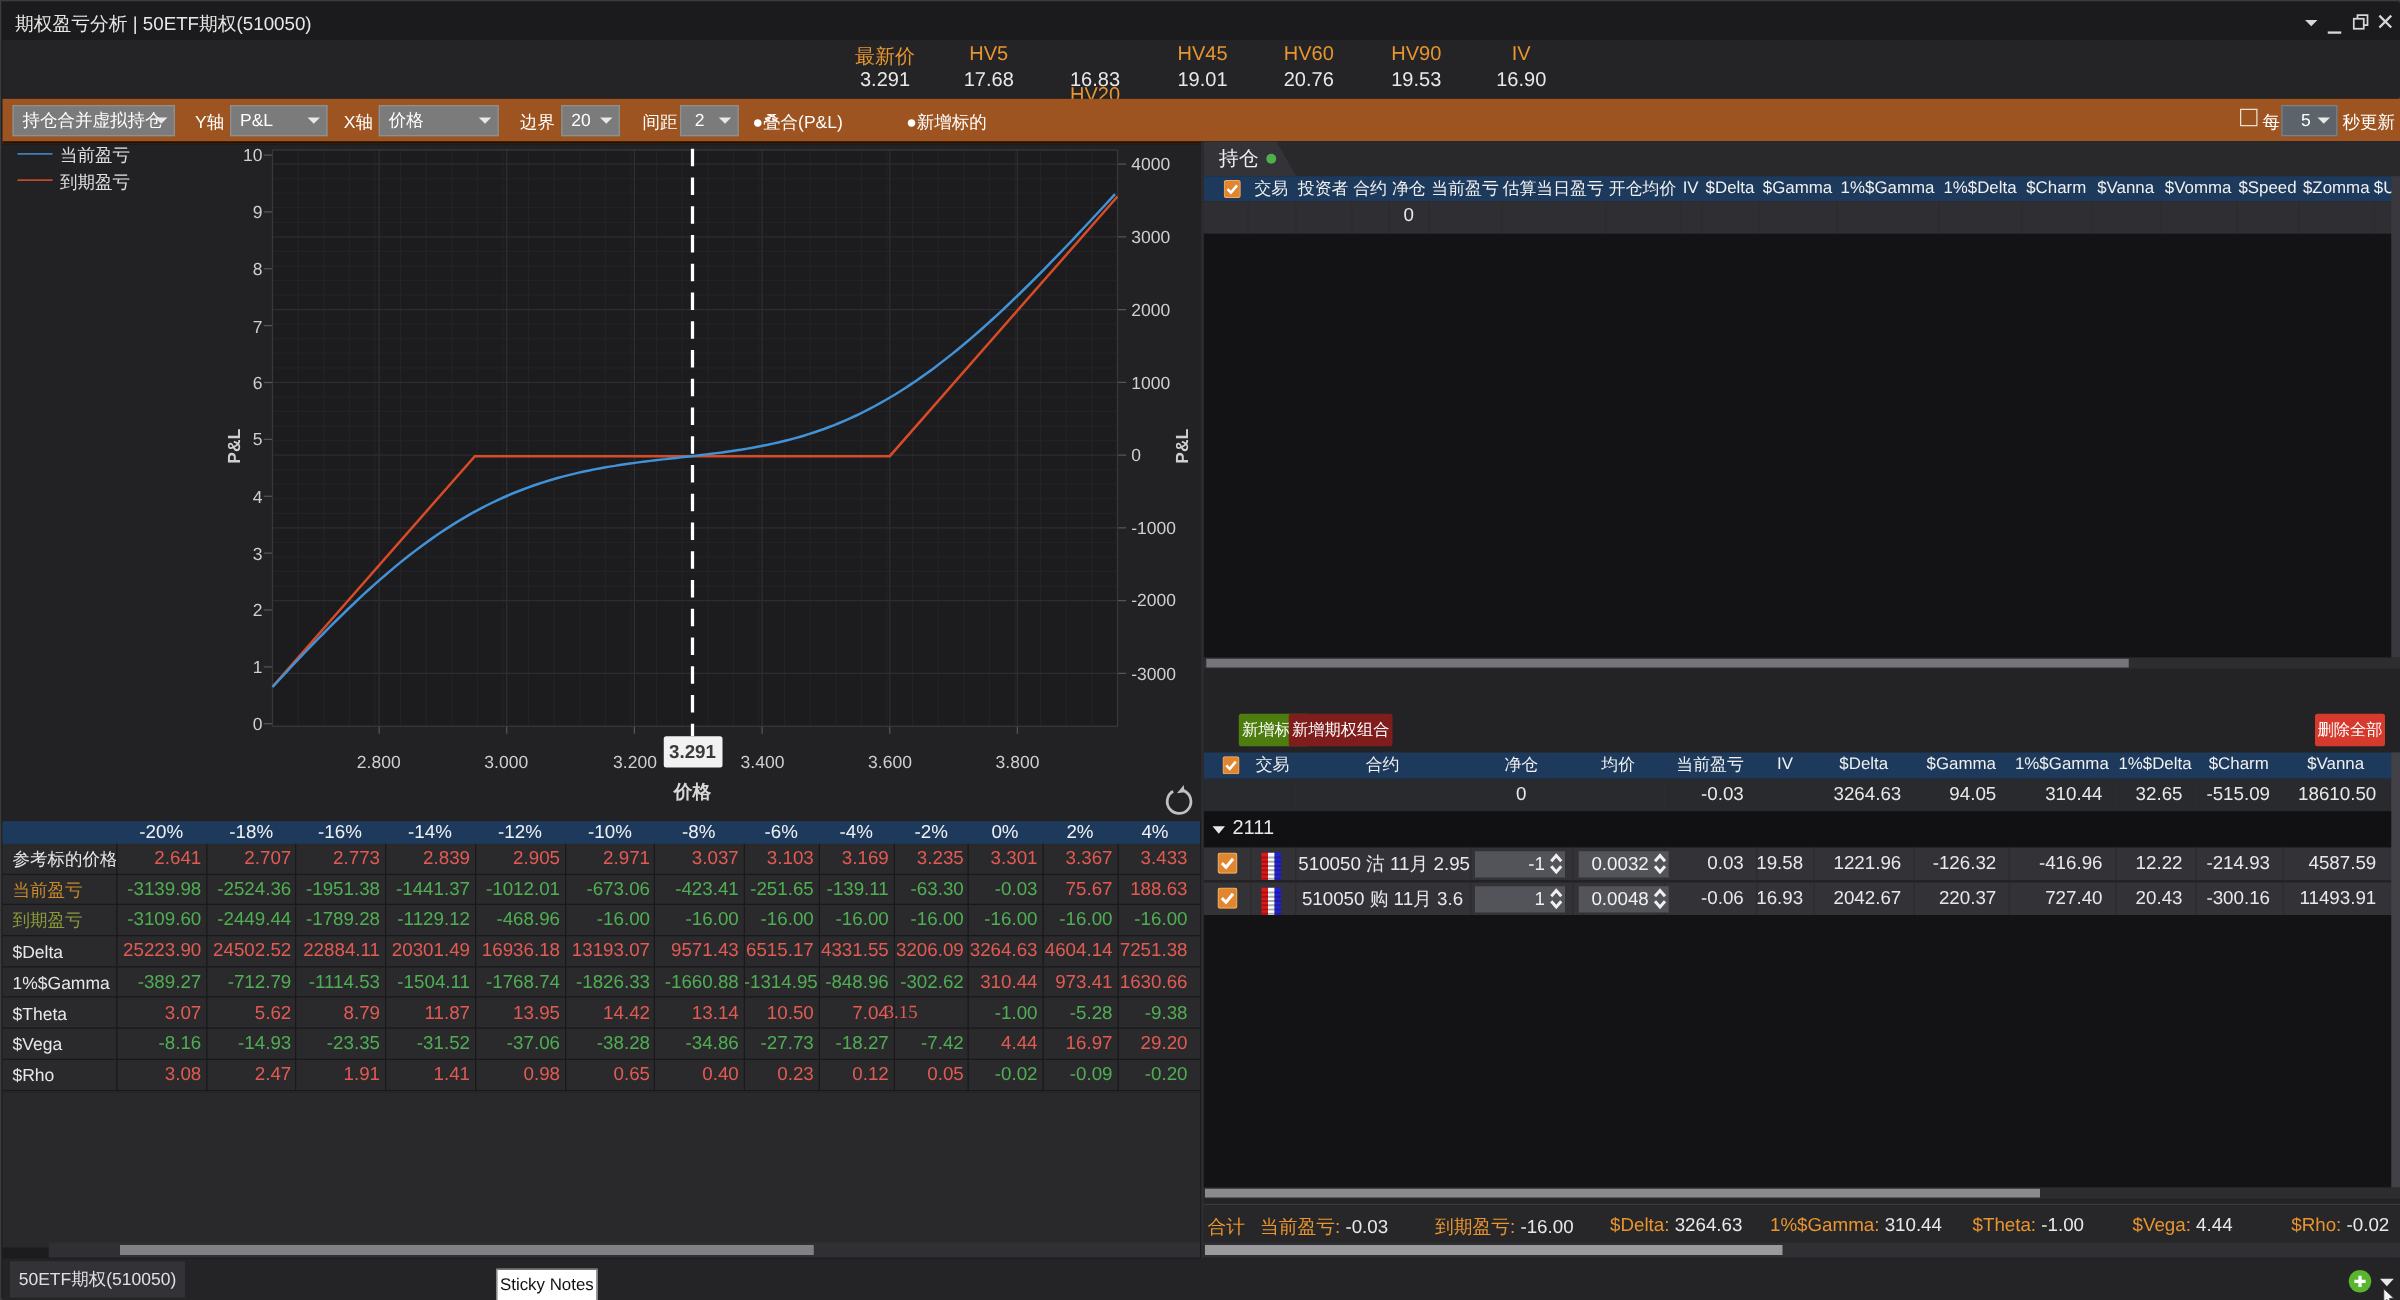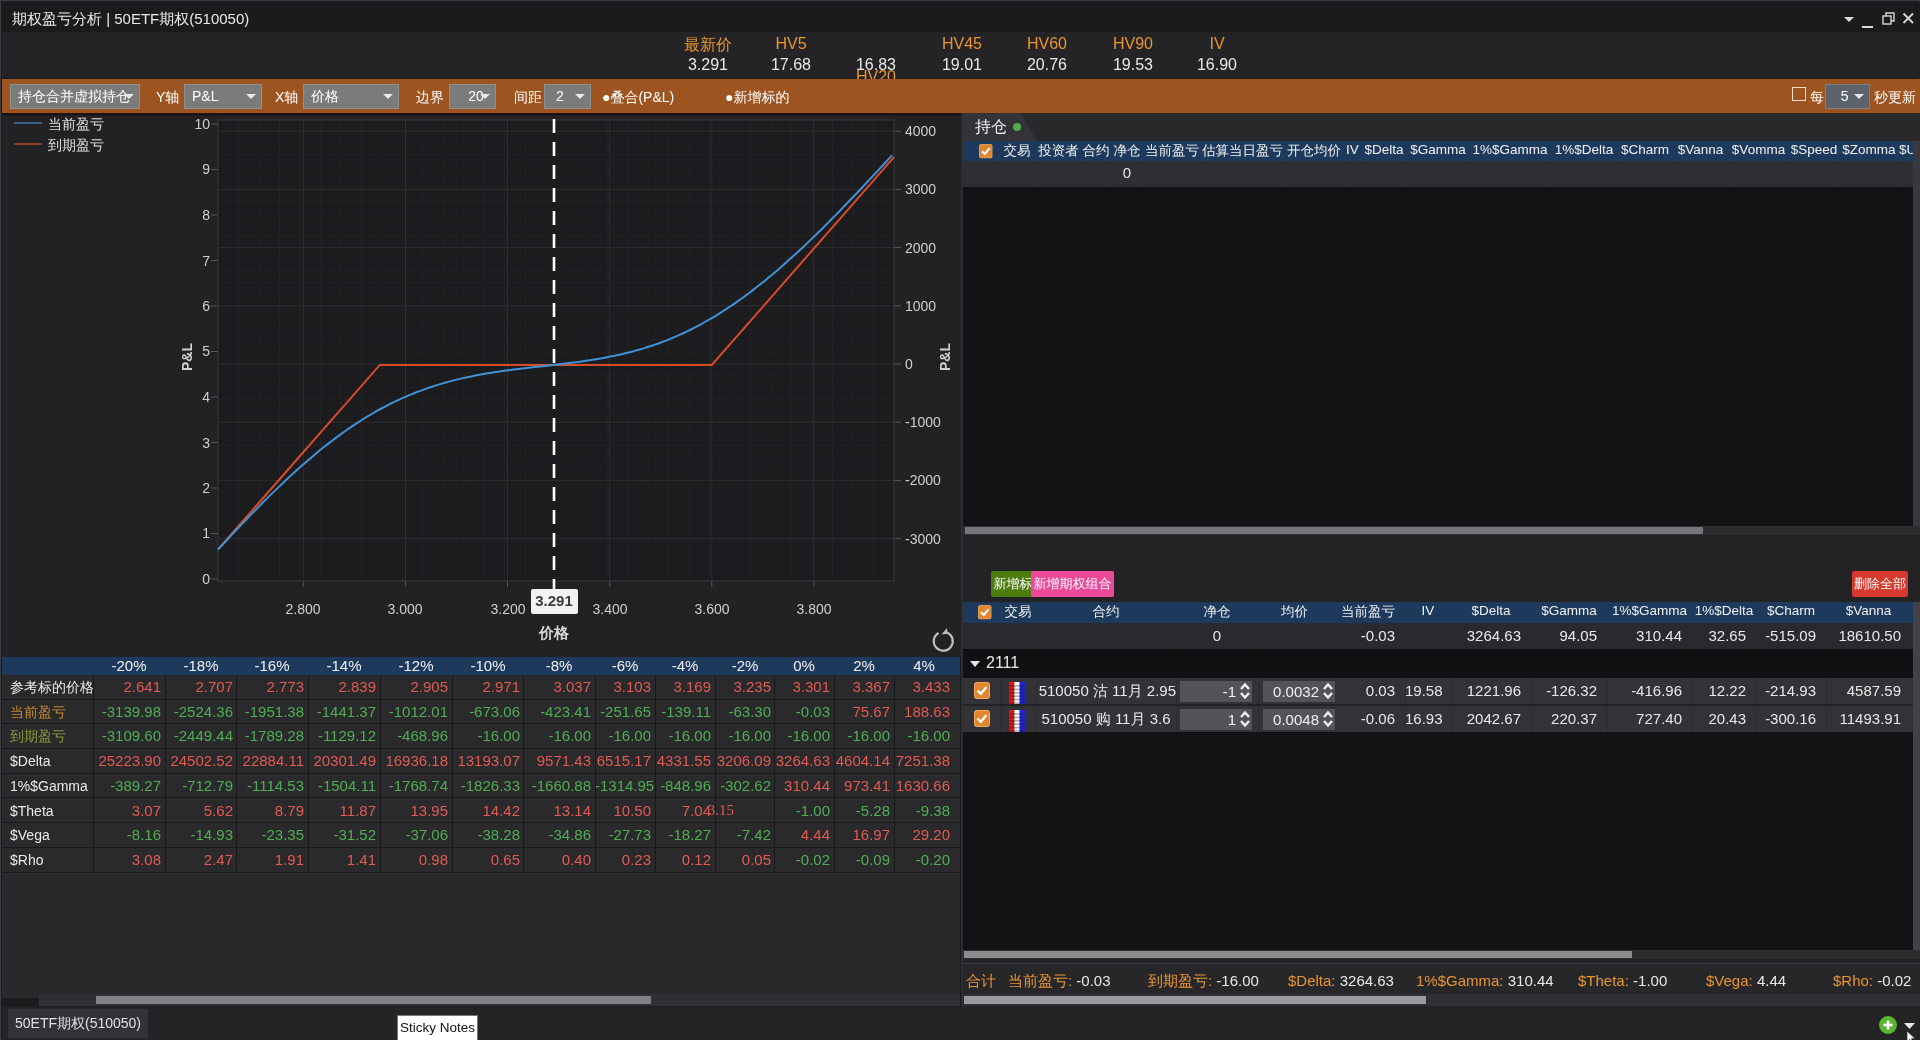--- a/index.html
+++ b/index.html
@@ -69,21 +69,21 @@
       <span class="slab" style="left:1170px;">IV</span>
       <span class="sval" style="left:1170px;">16.90</span>
     </div>
 <div id="toolbar">
       <span class="tsel" style="left:8px;width:130px;">持仓合并虚拟持仓<span class="ar"></span></span>
       <span class="tlab" style="left:154px;">Y轴</span>
       <span class="tsel" style="left:182px;width:78px;">P&amp;L<span class="ar"></span></span>
       <span class="tlab" style="left:273px;">X轴</span>
       <span class="tsel" style="left:301px;width:96px;">价格<span class="ar"></span></span>
       <span class="tlab" style="left:414px;">边界</span>
-      <span class="tsel" style="left:447px;width:47px;text-align:center;">20<span class="ar"></span></span>
+      <span class="tsel" style="left:447px;width:47px;">20<span class="ar"></span></span>
       <span class="tlab" style="left:512px;">间距</span>
       <span class="tsel" style="left:542px;width:47px;">&nbsp;2<span class="ar"></span></span>
       <span class="tlab" style="left:600px;">●叠合(P&amp;L)</span>
       <span class="tlab" style="left:723px;">●新增标的</span>
       <span style="position:absolute;left:1790px;top:8px;width:14px;height:14px;border:1.5px solid #f0e0d0;"></span>
       <span class="tlab" style="left:1808px;">每</span>
       <span class="tsel" style="left:1823px;width:45px;background:#5c636b;border-color:#7a828a;">&nbsp;&nbsp;5<span class="ar"></span></span>
       <span class="tlab" style="left:1872px;">秒更新</span>
     </div>
 <div id="chartpanel"></div>
@@ -441,21 +441,21 @@
         <span style="position:absolute;left:876px;top:0;width:1px;height:26px;background:#2c2c2f;"></span>
         <span style="position:absolute;left:936px;top:0;width:1px;height:26px;background:#2c2c2f;"></span>
         <span style="position:absolute;left:148px;width:32px;text-align:center;top:3px;color:#e8e8e8;font-size:15px;">0</span>
       </div>
       <div style="position:absolute;left:0;top:74px;width:957px;height:339px;background:#131315;"></div>
       <div style="position:absolute;left:0;top:413px;width:957px;height:9px;background:#2d2d30;">
         <div style="position:absolute;left:2px;top:1px;width:738px;height:7px;background:#75757a;"></div>
       </div>
       <div style="position:absolute;left:0;top:453px;width:957px;height:36px;background:#232326;">
         <span class="btn" style="left:4px;top:5px;width:57px;background:#4d7c0f;margin-left:24px;">新增标的</span>
-        <span class="btn" style="left:68px;top:5px;width:83px;background:#ec4899;">新增期权组合</span>
+        <span class="btn" style="left:68px;top:5px;width:83px;background:#7f1d1d;">新增期权组合</span>
         <span class="btn" style="left:889px;top:5px;width:56px;background:#d53a2c;">删除全部</span>
       </div>
       <div style="position:absolute;left:0;top:489px;width:957px;height:21px;background:#1d3a5c;">
         <span style="position:absolute;left:15px;top:3px;transform:scale(0.85);transform-origin:top left;"><svg width="16" height="17">
             <rect x="0.5" y="0.5" width="15" height="16" rx="2" fill="#e1852f" stroke="#f0ae62"></rect>
             <path d="M3.5 8.5 L6.8 11.8 L12.5 5" stroke="#fff" stroke-width="2.4" fill="none"></path>
           </svg></span>
         <span style="position:absolute;left:37px;top:1px;width:36px;text-align:center;color:#f0f0f0;font-size:13.5px;white-space:nowrap;">交易</span>
         <span style="position:absolute;left:73px;top:1px;width:140px;text-align:center;color:#f0f0f0;font-size:13.5px;white-space:nowrap;">合约</span>
         <span style="position:absolute;left:213px;top:1px;width:82px;text-align:center;color:#f0f0f0;font-size:13.5px;white-space:nowrap;">净仓</span>

